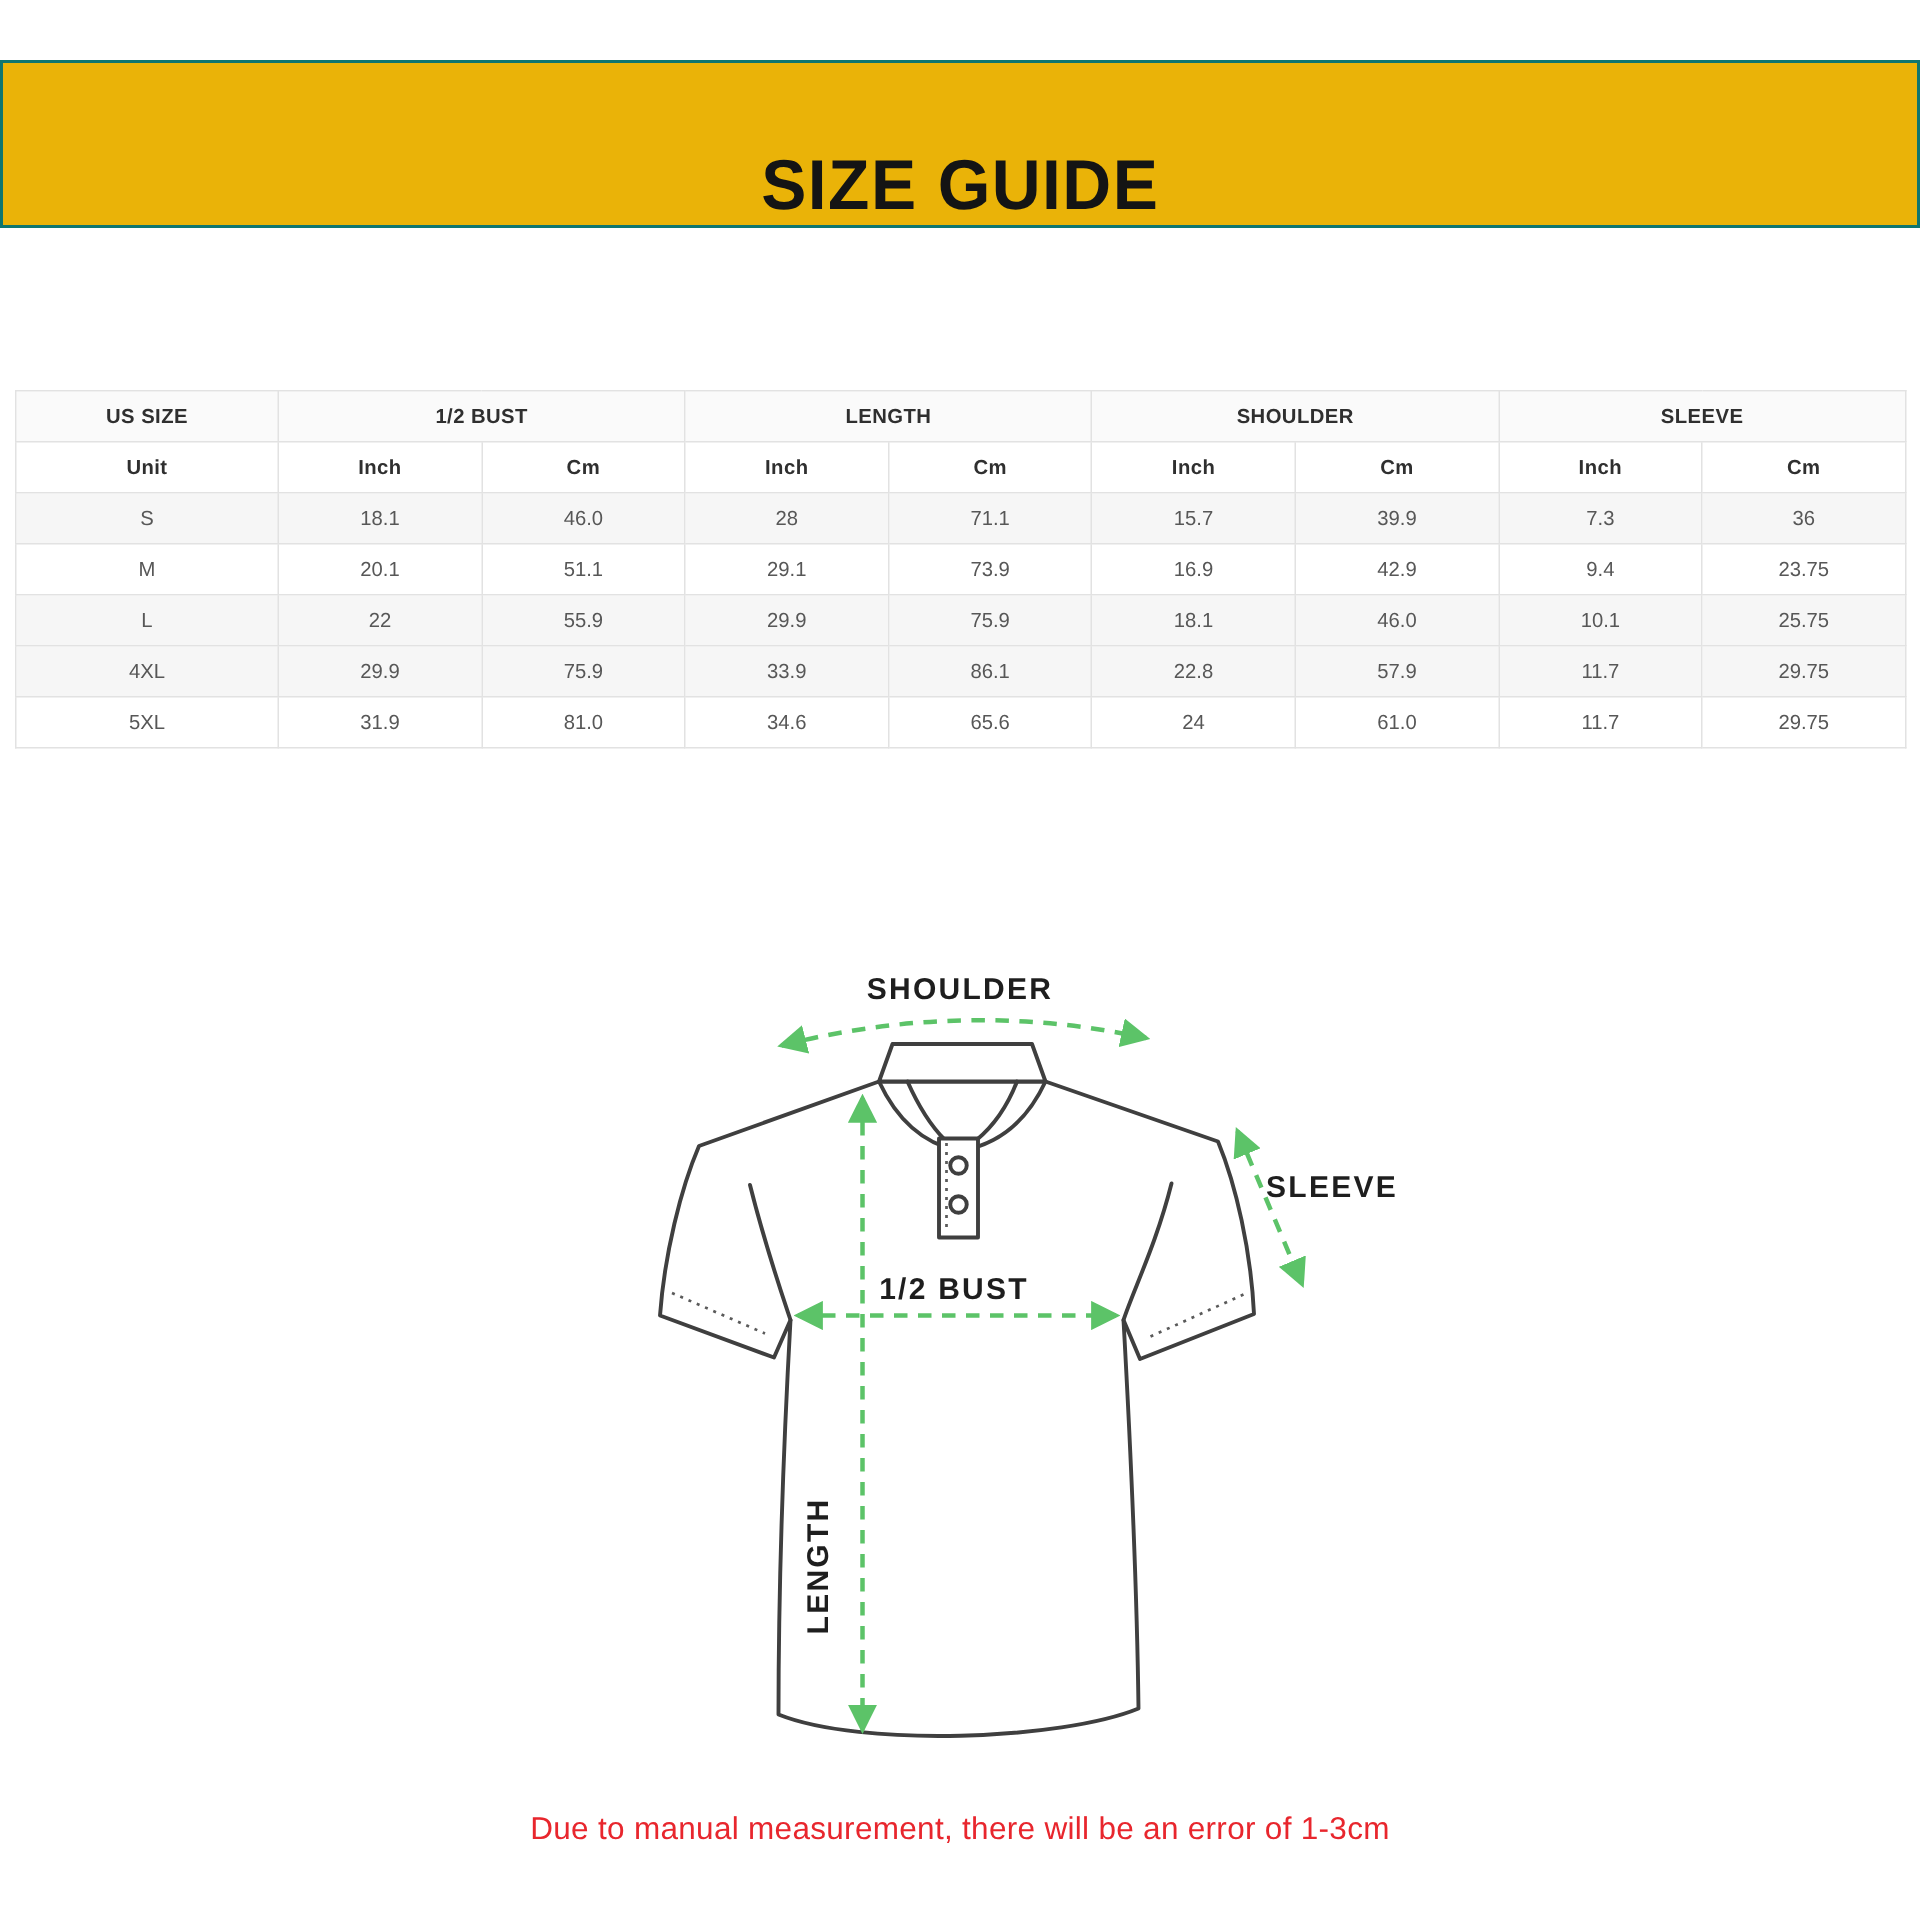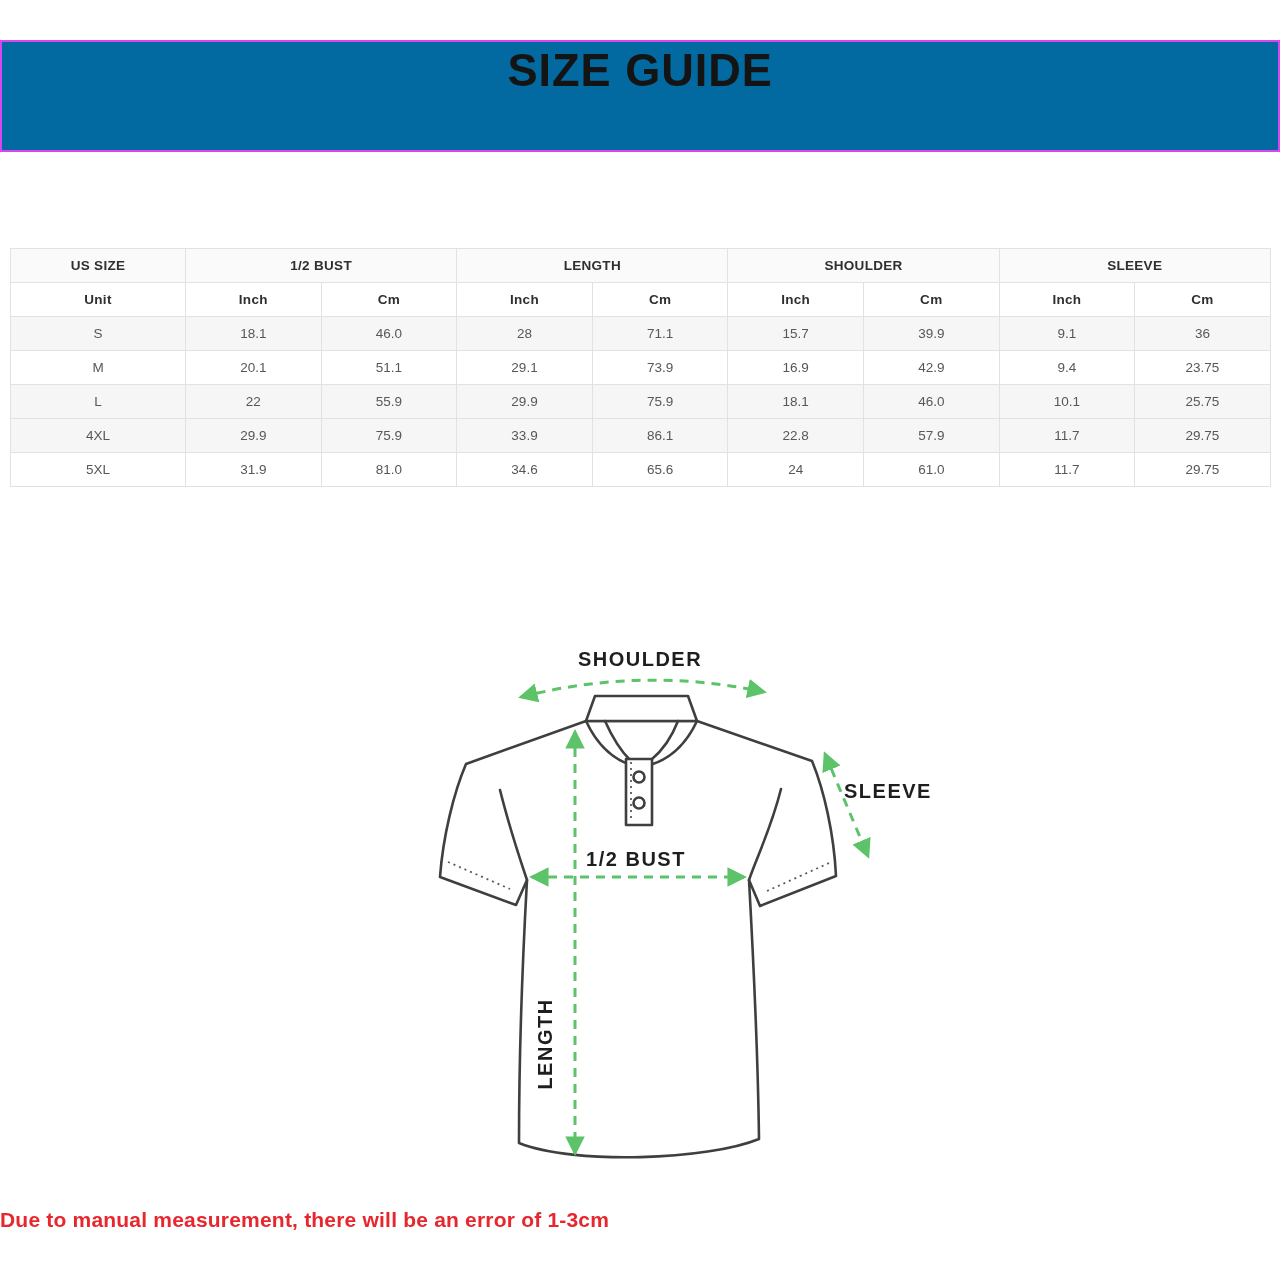--- a/index.html
+++ b/index.html
@@ -6,35 +6,35 @@
   .page{
     position:relative;
     width:1280px;height:1280px;
     background:#ffffff;
     font-family:"Liberation Sans", sans-serif;
     overflow:hidden;
   }
   
   .banner{
     position:absolute;left:0;top:40px;width:1276px;height:108px;
-    background:#0369a1;
-    border:2px solid #d946ef;
-    display:flex;align-items:flex-start;justify-content:center;
+    background:#eab308;
+    border:2px solid #0f766e;
+    display:flex;align-items:flex-end;justify-content:center;
   }
   .banner h1{
     margin:0;
     font-size:47px;
     font-weight:bold;
     letter-spacing:1px;
     color:#141414;
     transform:scaleX(0.96);
   }
   
   .size-table{
-    position:absolute;left:10px;top:248px;width:1260px;
+    position:absolute;left:10px;top:260px;width:1260px;
     border-collapse:collapse;
     table-layout:fixed;
   }
   .size-table col.c-size{width:175px;}
   .size-table col.c-val{width:135.6px;}
   .size-table td,.size-table th{
     border:1px solid #e2e2e2;
     height:33px;
     padding:0 4px;
     text-align:center;
@@ -51,23 +51,23 @@
   .diagram{position:absolute;left:388px;top:640px;}
   .diagram text{
     font-family:"Liberation Sans", sans-serif;
     font-weight:bold;
     fill:#1e1e1e;
     letter-spacing:1.5px;
   }
   
   .note{
     position:absolute;left:0;top:1208px;width:1280px;
-    text-align:left;
+    text-align:center;
     font-size:21px;
-    font-weight:bold;
+    font-weight:normal;
     color:#e8262d;
     letter-spacing:.2px;
   }
 </style>
 </head>
 <body>
 
 <div class="page">
 
   <div class="banner">
@@ -107,21 +107,21 @@
       </tr>
 
       <tr class="stripe">
         <td>S</td>
         <td>18.1</td>
         <td>46.0</td>
         <td>28</td>
         <td>71.1</td>
         <td>15.7</td>
         <td>39.9</td>
-        <td>9.1</td>
+        <td>7.3</td>
         <td>36</td>
       </tr>
       <tr>
         <td>M</td>
         <td>20.1</td>
         <td>51.1</td>
         <td>29.1</td>
         <td>73.9</td>
         <td>16.9</td>
         <td>42.9</td>

